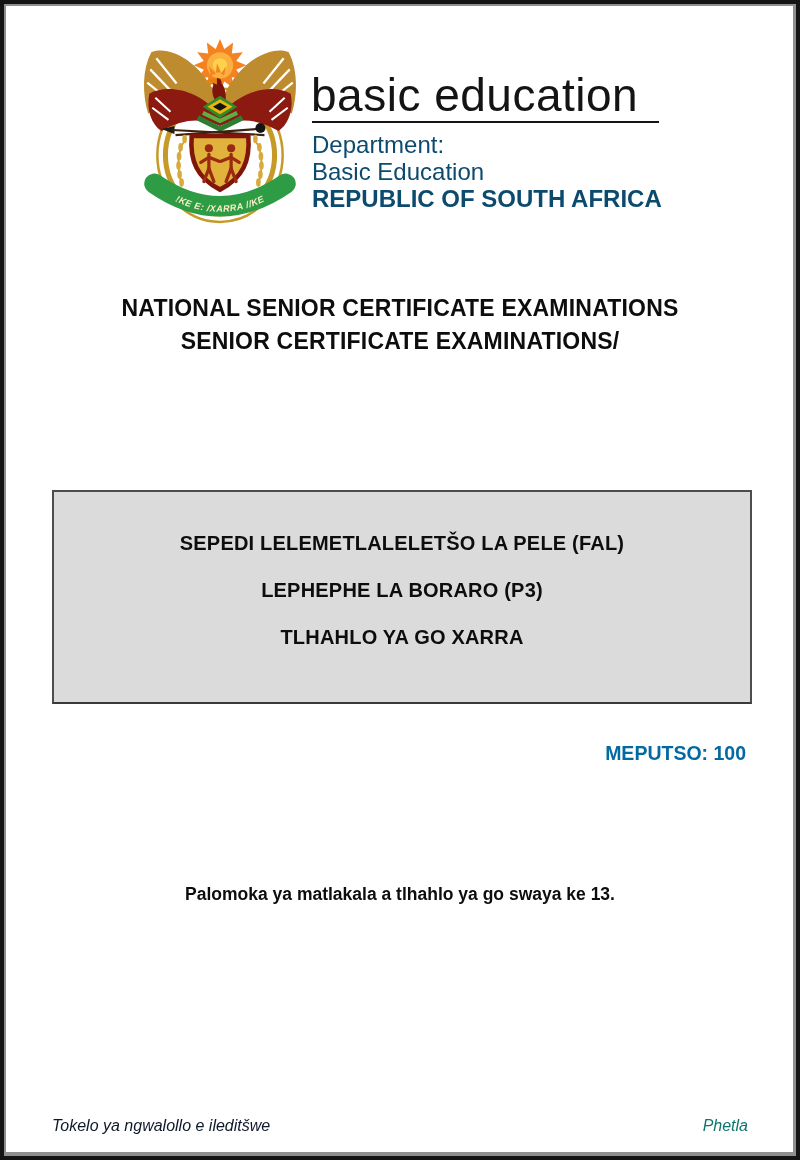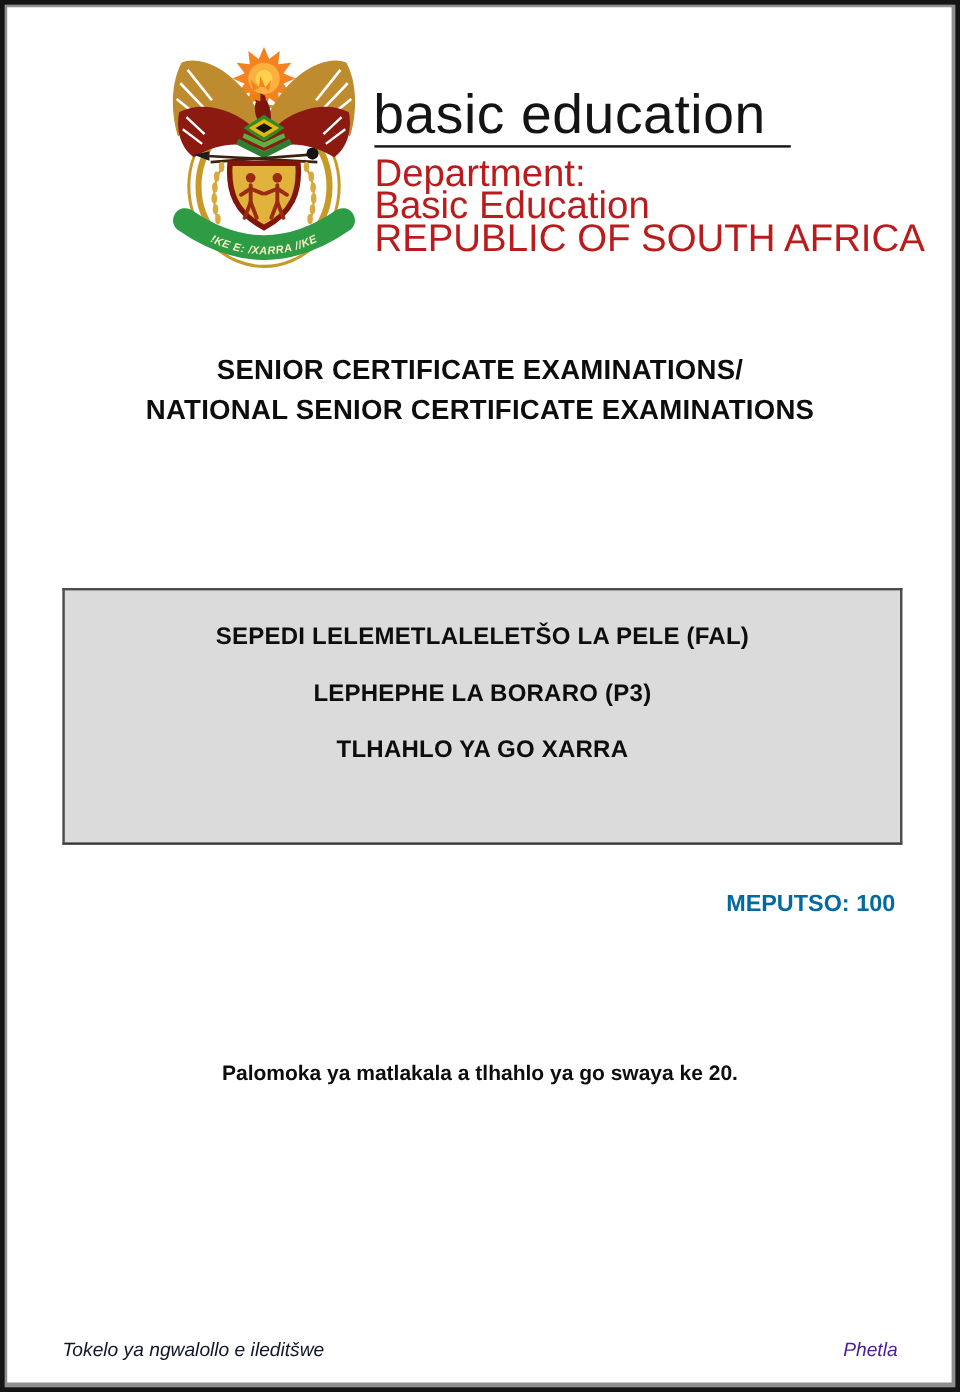--- a/index.html
+++ b/index.html
@@ -7,36 +7,36 @@
     width:800px;height:1160px;background:#ffffff;position:relative;overflow:hidden;
     font-family:"Liberation Sans",sans-serif;color:#101010;
   }
   .frame-outer{position:absolute;inset:0;border:4px solid #141414;z-index:30;pointer-events:none}
   .frame-inner{position:absolute;inset:4px;border-style:solid;border-color:#8f8f8f;border-width:2px 3px 4px 2px;z-index:29;pointer-events:none}
 
   .coat{position:absolute;left:138px;top:33px;width:164px;height:192px}
 
   .brand{position:absolute;left:311px;top:68px;font-size:46px;font-weight:300;letter-spacing:.5px;color:#141414;white-space:nowrap}
   .brand-rule{position:absolute;left:312px;top:121px;width:347px;height:2px;background:#141414}
-  .dept{position:absolute;left:312px;top:131px;font-size:32px;line-height:27px;color:#b91c1c}
-  .dept .b{font-weight:normal}
+  .dept{position:absolute;left:312px;top:131px;font-size:24px;line-height:27px;color:#0c4a6e}
+  .dept .b{font-weight:bold}
 
   .headline{position:absolute;left:0;top:292px;width:100%;text-align:center;
     font-size:23px;font-weight:bold;line-height:33px;color:#0d0d0d;letter-spacing:.2px}
 
   .title-box{position:absolute;left:52px;top:490px;width:700px;height:214px;box-sizing:border-box;
     background:#dbdbdb;border:2px solid #4d4d4d;border-bottom-color:#3a3a3a;
-    text-align:center;padding-top:16px}
+    text-align:center;padding-top:28px}
   .title-box .line{font-size:20px;font-weight:bold;line-height:47px;color:#0d0d0d;letter-spacing:.2px}
 
   .marks{position:absolute;top:742px;right:54px;font-size:19.5px;font-weight:bold;color:#0369a1}
   .note{position:absolute;top:884px;left:0;width:100%;text-align:center;font-size:17.5px;font-weight:bold;color:#0d0d0d}
 
   .footer-left{position:absolute;top:1117px;left:52px;font-size:16px;font-style:italic;color:#0f172a}
-  .footer-right{position:absolute;top:1117px;right:52px;font-size:16px;font-style:italic;color:#4c1d95}
+  .footer-right{position:absolute;top:1117px;right:52px;font-size:16px;font-style:italic;color:#0f766e}
 </style>
 </head>
 <body>
 
 <div class="frame-inner"></div>
 <div class="frame-outer"></div>
 
 <svg class="coat" viewBox="0 0 160 190" aria-hidden="true">
   <defs>
     <path id="mottoPath" d="M16,155 Q80,199 144,155"></path>
@@ -136,28 +136,28 @@
 
 <div class="brand">basic education</div>
 <div class="brand-rule"></div>
 <div class="dept">
   <div>Department:</div>
   <div>Basic Education</div>
   <div class="b">REPUBLIC OF SOUTH AFRICA</div>
 </div>
 
 <div class="headline">
+  <div>NATIONAL SENIOR CERTIFICATE EXAMINATIONS</div>
   <div>SENIOR CERTIFICATE EXAMINATIONS/</div>
-  <div>NATIONAL SENIOR CERTIFICATE EXAMINATIONS</div>
 </div>
 
 <div class="title-box">
   <div class="line">SEPEDI LELEMETLALELETŠO LA PELE (FAL)</div>
   <div class="line">LEPHEPHE LA BORARO (P3)</div>
   <div class="line">TLHAHLO YA GO XARRA</div>
 </div>
 
 <div class="marks">MEPUTSO: 100</div>
 
-<div class="note">Palomoka ya matlakala a tlhahlo ya go swaya ke 20.</div>
+<div class="note">Palomoka ya matlakala a tlhahlo ya go swaya ke 13.</div>
 
 <div class="footer-left">Tokelo ya ngwalollo e ileditšwe</div>
 <div class="footer-right">Phetla</div>
 
 </body></html>

